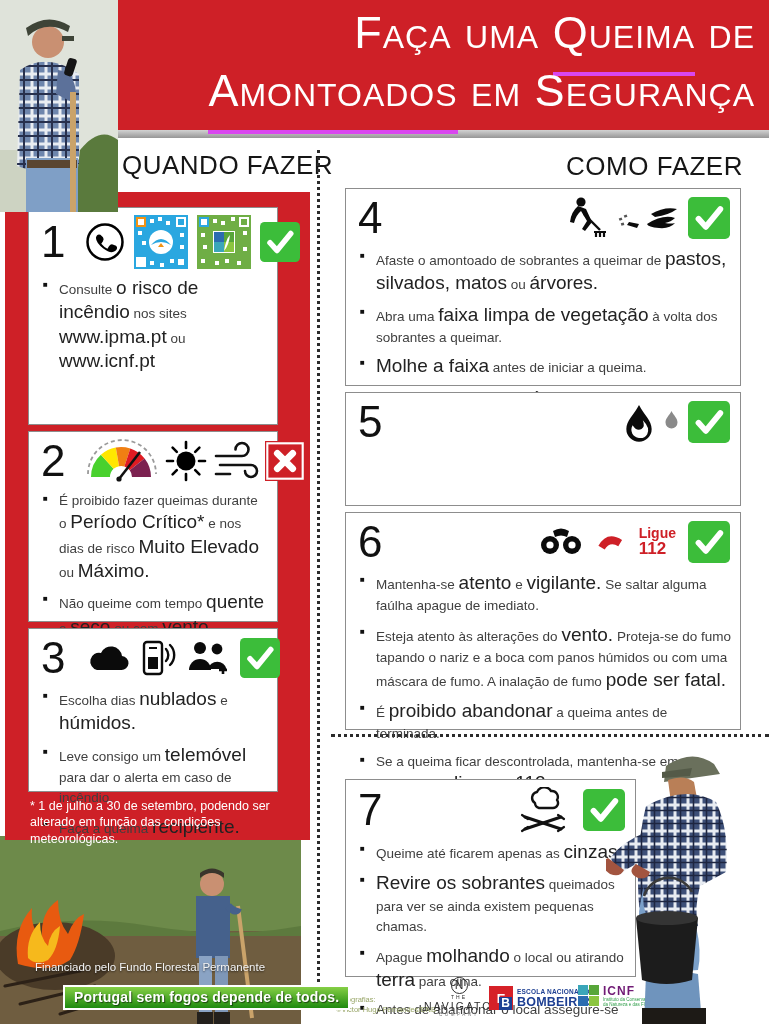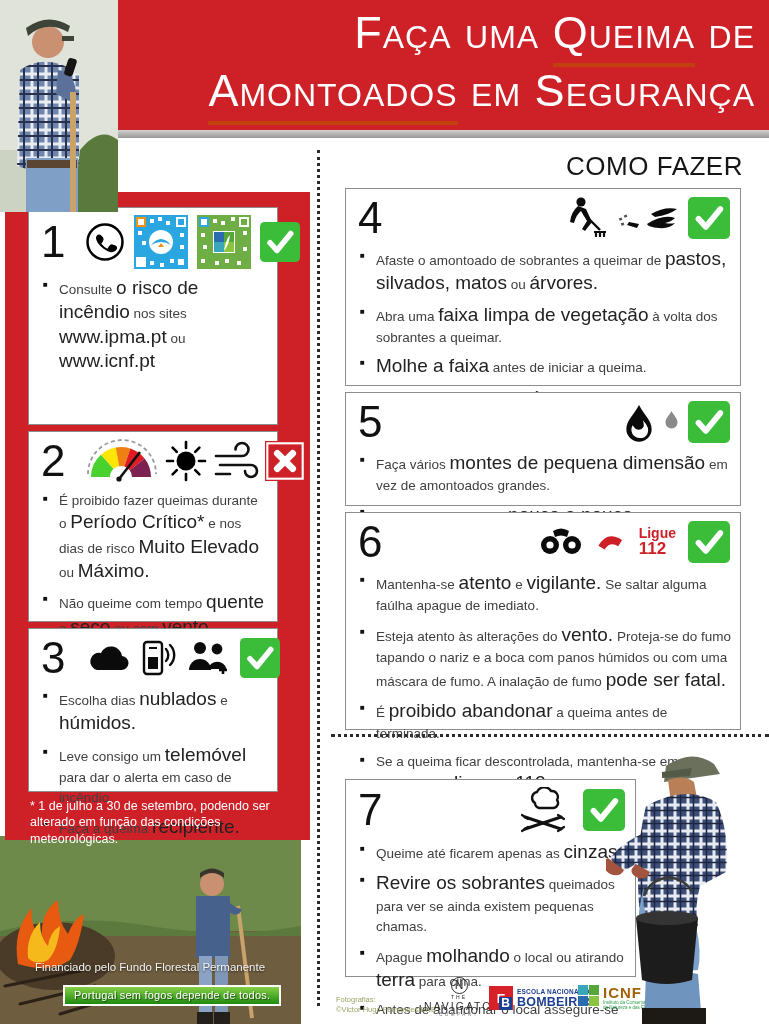--- a/index.html
+++ b/index.html
@@ -8,21 +8,21 @@
   html,body{margin:0;padding:0;background:#fff;}
   .poster{position:relative;width:769px;height:1024px;background:#fff;overflow:hidden;
           font-family:"Liberation Sans",sans-serif;}
 
   
   .banner{position:absolute;left:0;top:0;width:769px;height:130px;background:var(--red);}
   .banner-strip{position:absolute;left:0;top:130px;width:769px;height:8px;
                 background:linear-gradient(#d2d2d2,#969696);}
   .title{position:absolute;right:14px;top:4px;text-align:right;color:#fff;z-index:2;}
   .title-line{font-variant:small-caps;font-size:45px;line-height:58px;font-weight:400;letter-spacing:1px;white-space:nowrap;}
-  .title .u{border-bottom:4px solid #c2410c;padding-bottom:5px;}
+  .title .u{border-bottom:4px solid #d946ef;padding-bottom:14px;}
 
   
   .photo-tl{position:absolute;left:0;top:0;width:118px;height:212px;z-index:5;}
   .photo-bl{position:absolute;left:0;top:836px;width:301px;height:188px;z-index:1;}
   .photo-br{position:absolute;left:606px;top:736px;width:163px;height:288px;z-index:6;}
 
   
   .sec-h{position:absolute;font-size:26px;letter-spacing:.5px;color:#161616;font-weight:400;white-space:nowrap;}
   .h-quando{left:122px;top:150px;}
   .h-como-fazer{right:26px;top:151px;}
@@ -62,42 +62,42 @@
 
   
   .footnote{position:absolute;left:25px;top:606px;width:268px;color:#fff;font-size:12.5px;
             font-weight:400;line-height:1.3;z-index:2;}
 
   
   .financiado{position:absolute;left:0;top:961px;width:300px;text-align:center;color:#f4f4f4;
               font-size:11.5px;z-index:3;text-shadow:0 1px 2px rgba(0,0,0,.65);}
   .slogan{position:absolute;left:63px;top:985px;padding:2px 9px 3px;z-index:3;
           background:linear-gradient(180deg,#85cf45,#1f8a10);border:2px solid #fff;
-          color:#fff;font-weight:normal;font-size:11px;letter-spacing:.2px;
+          color:#fff;font-weight:bold;font-size:14px;letter-spacing:.2px;
           text-shadow:1px 1px 1px rgba(0,0,0,.55);white-space:nowrap;}
 
   
   .credits{position:absolute;left:336px;top:995px;font-size:7.5px;line-height:1.35;color:#98a567;z-index:2;}
   .logo-nav{position:absolute;left:424px;top:975px;width:70px;text-align:center;color:#2e2e2e;z-index:2;}
   .logo-nav .mark{font-size:12px;border:1px solid #2e2e2e;border-radius:50%;width:15px;height:15px;
                   line-height:15px;display:inline-block;}
   .logo-nav .the{font-size:5px;letter-spacing:2px;}
   .logo-nav .nm{font-size:10.5px;letter-spacing:2px;}
   .logo-nav .co{font-size:4.5px;letter-spacing:2.5px;color:#777;}
   .logo-enb{position:absolute;left:489px;top:986px;display:flex;align-items:center;gap:4px;z-index:2;}
   .enb-sq{width:24px;height:24px;background:#d62128;color:#fff;font-weight:bold;display:flex;
           align-items:center;justify-content:center;font-size:13px;position:relative;}
   .enb-sq .b{position:absolute;right:1px;bottom:0;color:#fff;background:#1d3f92;font-size:12px;
              padding:0 2px;line-height:13px;}
   .enb-txt .l1{font-size:6.5px;color:#1d3f92;font-weight:bold;letter-spacing:.2px;}
   .enb-txt .l2{font-size:12.5px;color:#1d3f92;font-weight:bold;letter-spacing:.2px;}
   .logo-icnf{position:absolute;left:578px;top:985px;display:flex;align-items:flex-start;gap:4px;z-index:2;}
   .icnf-grid{display:grid;grid-template-columns:10px 10px;grid-template-rows:10px 10px;gap:1px;}
   .icnf-grid i{display:block;}
-  .icnf-txt .nm{font-size:15px;font-weight:bold;color:#a16207;letter-spacing:1px;line-height:1;}
+  .icnf-txt .nm{font-size:12px;font-weight:bold;color:#701a75;letter-spacing:1px;line-height:1;}
   .icnf-txt .sub{font-size:4.5px;color:#2f9e49;line-height:1.2;}
 
   svg{display:block;}
 </style>
 </head>
 <body>
 
 <div class="poster">
 
   <div class="banner"></div>
@@ -124,20 +124,21 @@
       <rect x="27" y="160" width="50" height="8" fill="#5a4632"></rect>
       <circle cx="48" cy="42" r="16" fill="#c99072"></circle>
       <path d="M28 36 q18 -16 40 -4 l2 -6 q-22 -14 -44 2z" fill="#3e4437"></path>
       <path d="M62 36 l12 0 0 5 -12 0z" fill="#3e4437"></path>
       <path d="M58 70 q16 2 18 22 l-4 10 -16 -8z" fill="#5c719a"></path>
       <rect x="66" y="58" width="9" height="18" rx="3" fill="#151515" transform="rotate(18 70 67)"></rect>
       <rect x="70" y="92" width="6" height="120" fill="#caa36a"></rect>
     </svg>
   </div>
 
+  <div class="sec-h h-quando">QUANDO FAZER</div>
   <div class="sec-h h-como-fazer">COMO FAZER</div>
   <div class="sec-h h-como-apagar">COMO APAGAR</div>
 
   <div class="vdots"></div>
   <div class="hdots"></div>
 
   <div class="col-left">
 
     <div class="box box1">
       <div class="box-head">
@@ -377,24 +378,20 @@
           </svg>
         </span>
         <span>
           <svg width="42" height="42" viewBox="0 0 26 26">
               <rect width="26" height="26" rx="3" fill="#3cbd3a"></rect>
               <path d="M6.5 13.5 l4.5 5 L20 7.5" stroke="#fff" stroke-width="3.6" fill="none" stroke-linecap="round" stroke-linejoin="round"></path>
             </svg>
         </span>
       </span>
     </div>
-    <ul class="items">
-        <li class="item"><span class="sm">Faça vários </span><span class="big">montes de pequena dimensão</span><span class="sm"> em vez de amontoados grandes.</span></li>
-        <li class="item"><span class="sm">Queime os sobrantes </span><span class="big">pouco a pouco.</span></li>
-      </ul>
   </div>
 
   <div class="box box6">
     <div class="box-head">
       <span class="num">6</span>
       <span class="spacer"></span>
       <span class="icons" style="gap:12px;">
         <span>
           <svg width="44" height="30" viewBox="0 0 44 30">
             <path d="M14 4 q8 -5 16 0 l-2 6 q-6 -3 -12 0z" fill="#0b0b0b"></path>

